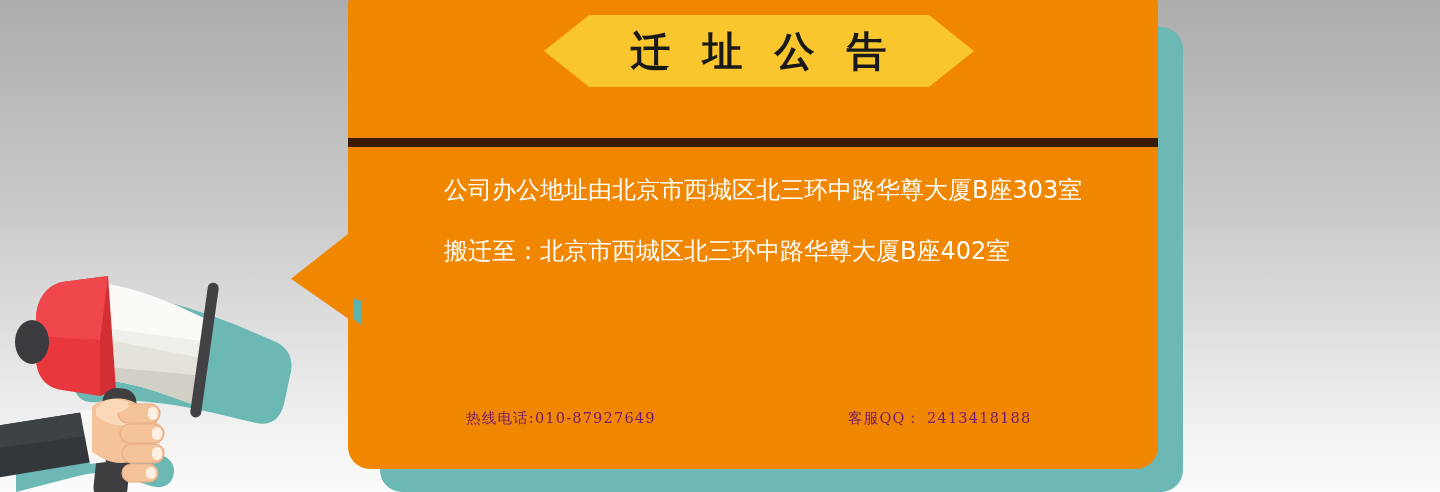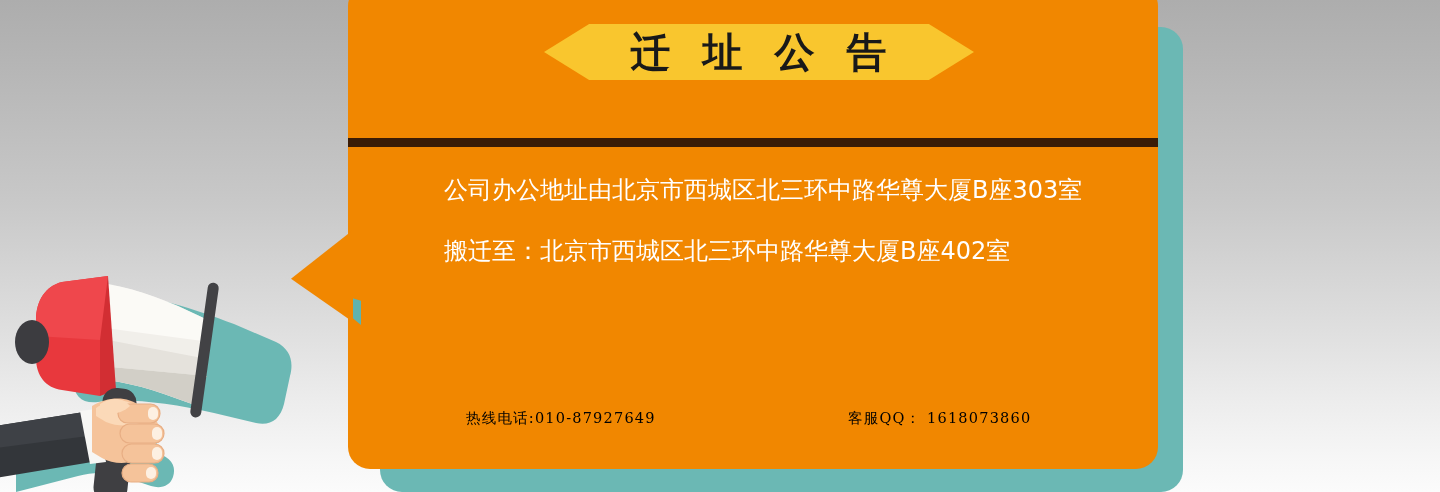--- a/index.html
+++ b/index.html
@@ -41,23 +41,23 @@
     height: 485px;
     background: #f18700;
     border-radius: 22px;
     overflow: hidden;
   }
 
   
   .banner-wrap {
     position: absolute;
     left: 196px;
-    top: 40px;
+    top: 31px;
     width: 430px;
-    height: 56px;
+    height: 72px;
   }
   .banner-shape {
     position: absolute;
     inset: 0;
     background: #f9c62e;
     -webkit-clip-path: polygon(10.5% 0%, 89.5% 0%, 100% 50%, 89.5% 100%, 10.5% 100%, 0% 50%);
     clip-path: polygon(10.5% 0%, 89.5% 0%, 100% 50%, 89.5% 100%, 10.5% 100%, 0% 50%);
   }
   .banner-edge {
     position: absolute;
@@ -112,21 +112,21 @@
   .footer {
     position: absolute;
     left: 118px;
     top: 425px;
     width: 620px;
     display: flex;
   }
   .footer-item {
     font-family: "DejaVu Serif", serif;
     font-size: 14.5px;
-    color: #000000;
+    color: #701a75;
     letter-spacing: 1.2px;
     white-space: nowrap;
   }
   .footer-phone { width: 382px; }
 
   
   .tail-shadow {
     position: absolute;
     left: 315px;
     top: 287px;
@@ -171,21 +171,21 @@
       <div class="banner-shape"></div>
       <div class="banner-title">迁 址 公 告</div>
     </div>
 
     <div class="divider"></div>
 
     <div class="body-text">公司办公地址由北京市西城区北三环中路华尊大厦B座303室搬迁至：北京市西城区北三环中路华尊大厦B座402室</div>
 
     <div class="footer">
       <div class="footer-item footer-phone">热线电话:010-87927649</div>
-      <div class="footer-item footer-qq">客服QQ： 1618073860</div>
+      <div class="footer-item footer-qq">客服QQ： 2413418188</div>
     </div>
 
   </div>
 
   <div class="tail-shadow"></div>
   <div class="tail"></div>
 
   <div class="megaphone">
     <svg width="330" height="302" viewBox="0 0 330 302" xmlns="http://www.w3.org/2000/svg">
 

